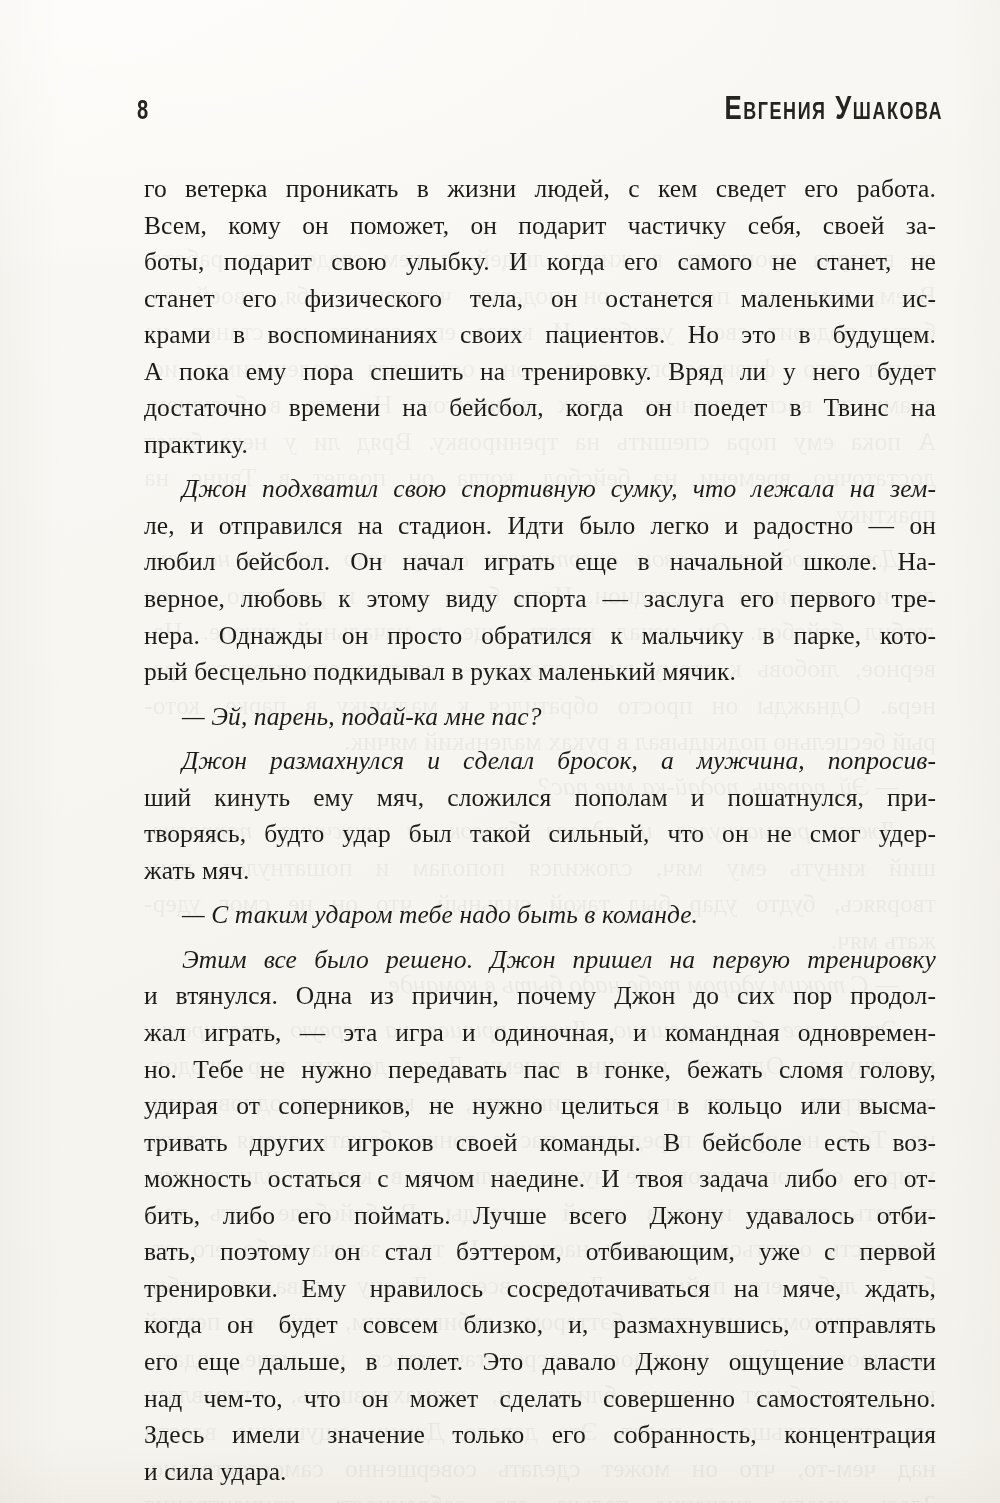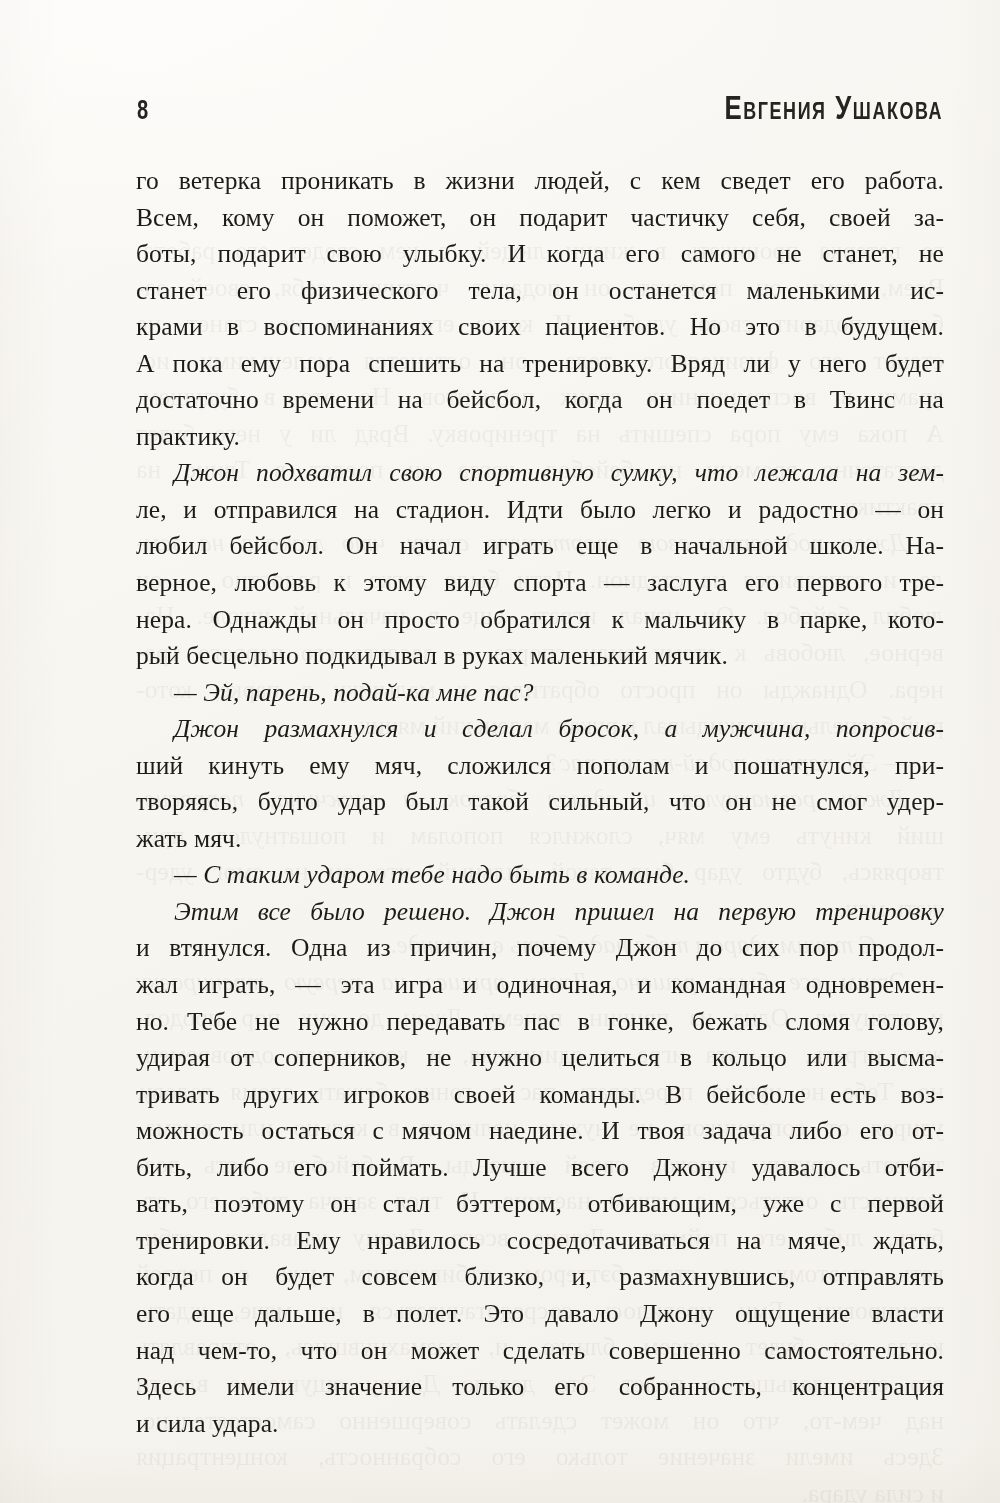--- a/index.html
+++ b/index.html
@@ -65,21 +65,21 @@
     transform-origin: right bottom;
     white-space: nowrap;
   }
   .text-block {
     position: absolute;
     left: 136px;
     top: 163px;
     width: 808px;
     color: #1e1c19;
   }
-  .paragraph { margin: 0; }
+  .paragraph { margin: 8px; }
   .line {
     font-size: 25.5px;
     line-height: 36.55px;
     height: 36.55px;
     overflow: hidden;
     white-space: normal;
     letter-spacing: 0.1px;
   }
   .line.j {
     text-align: justify;

